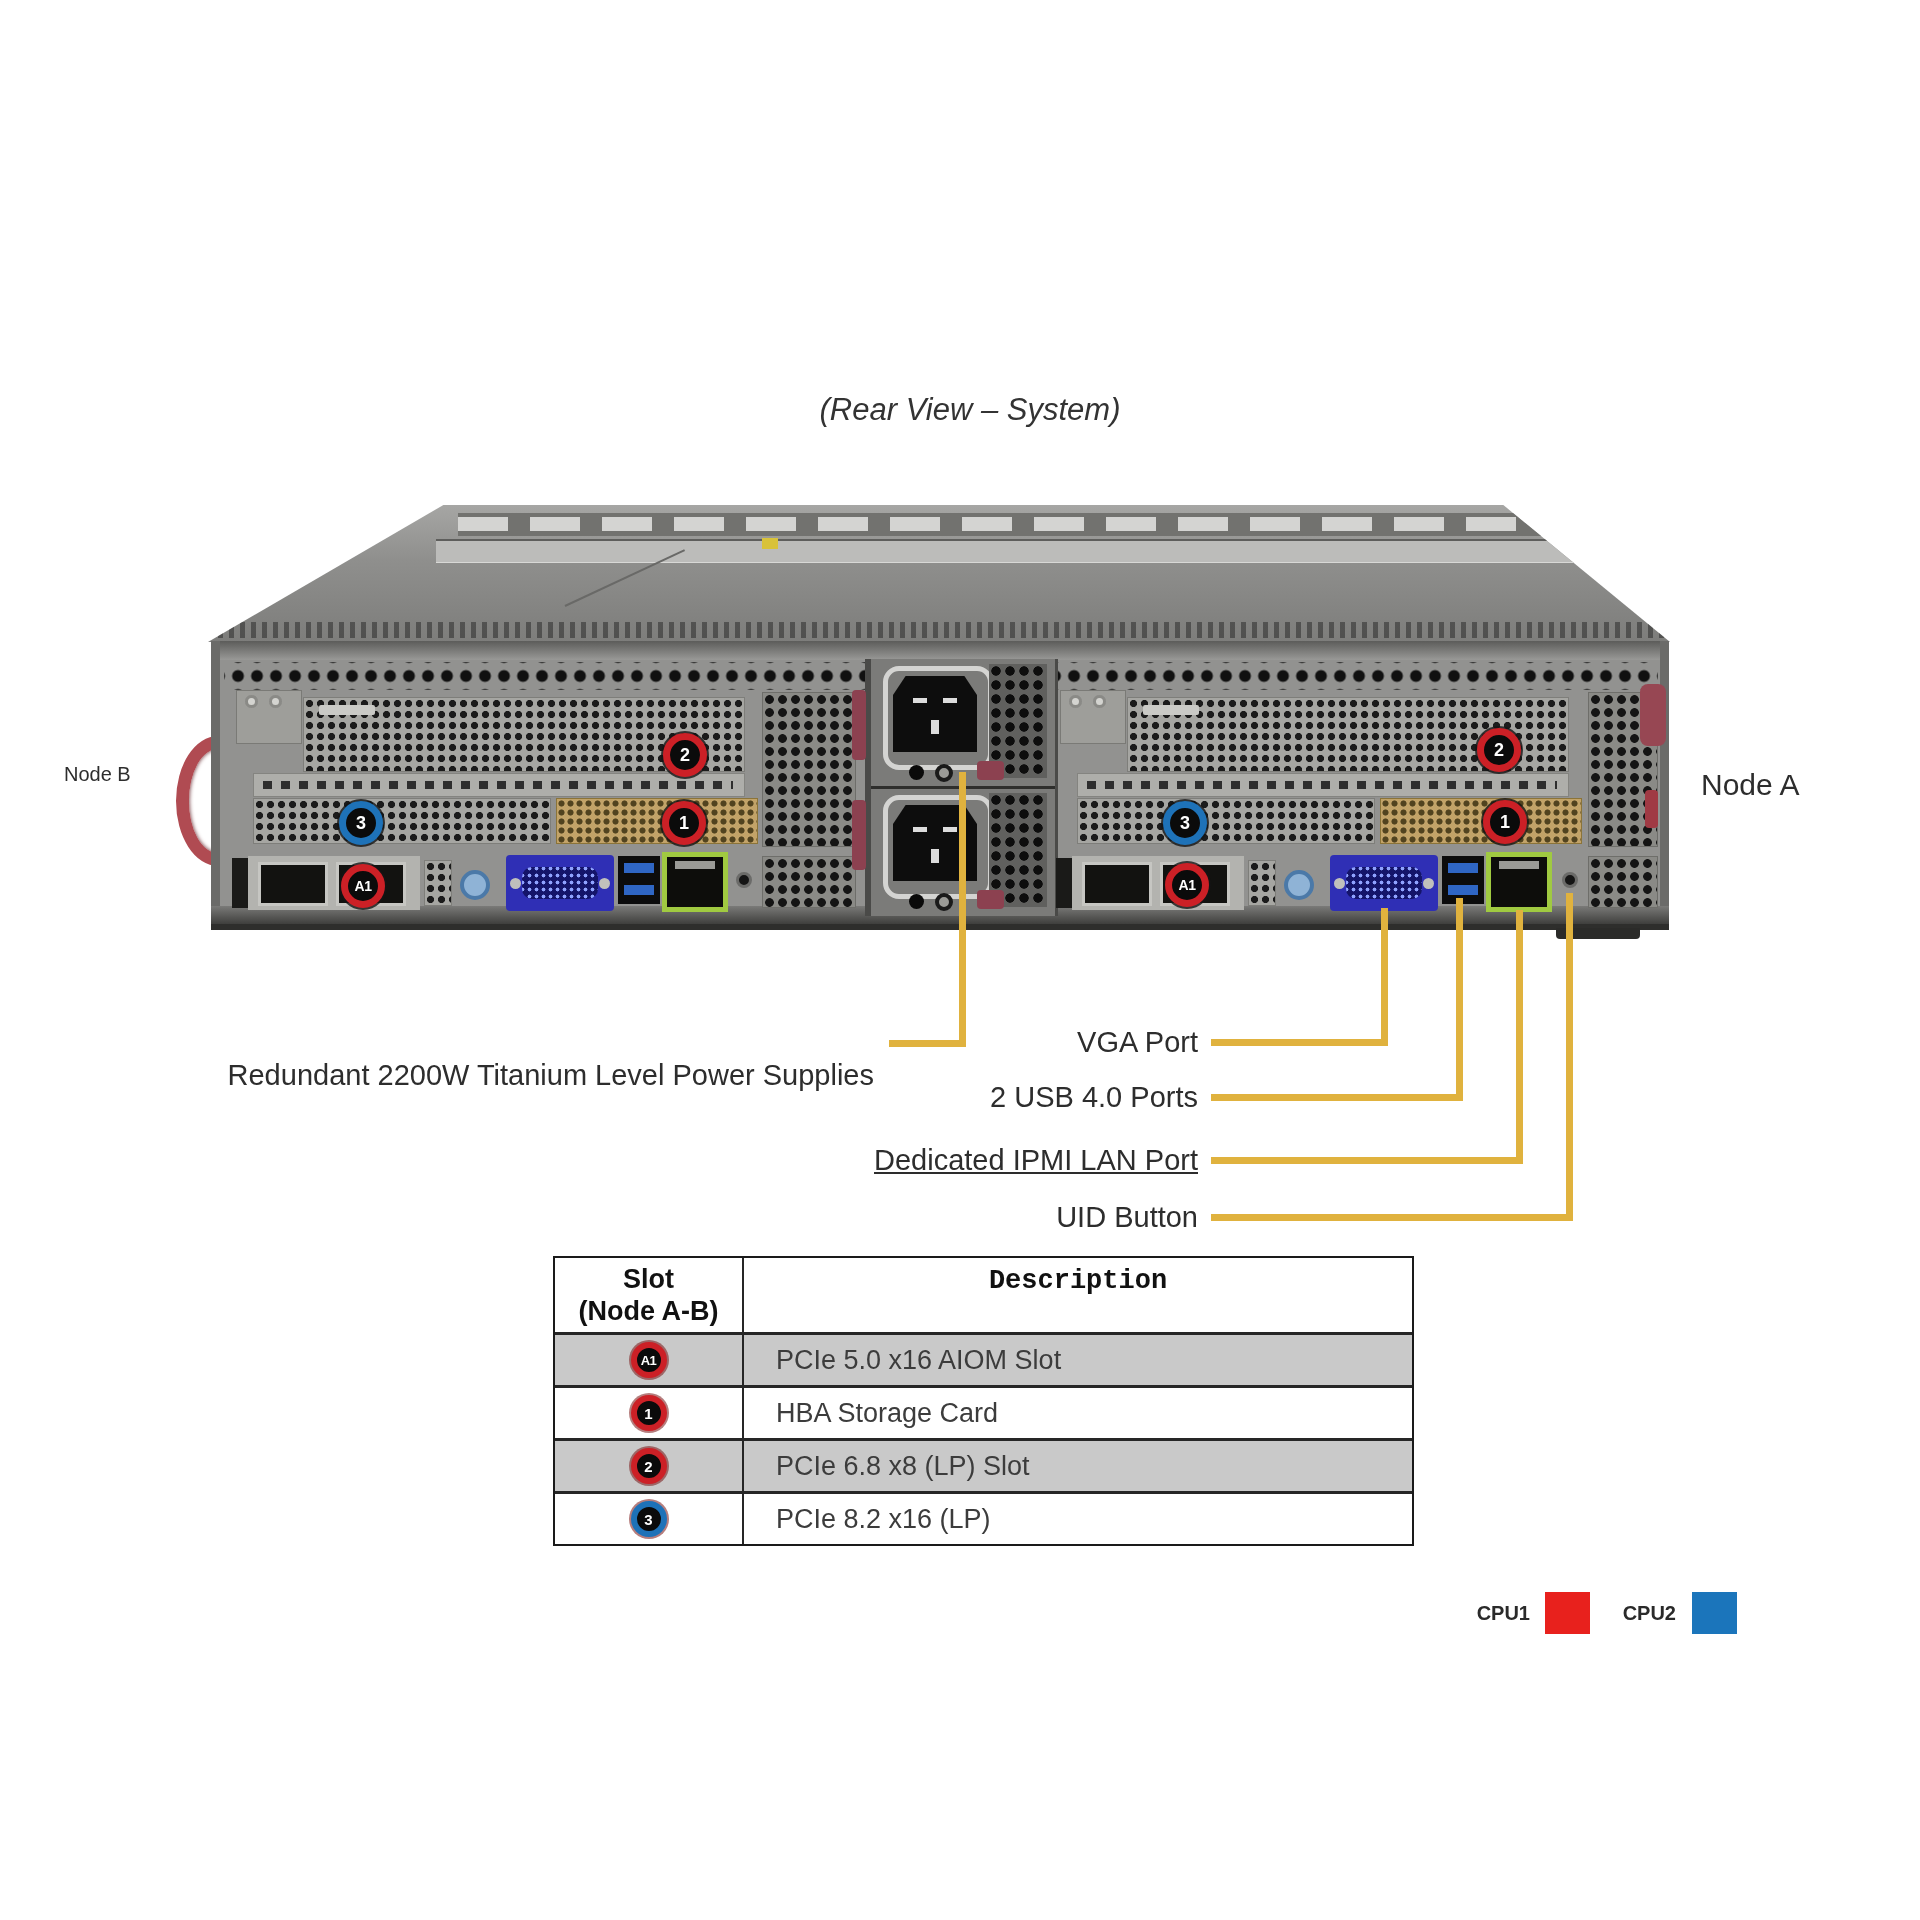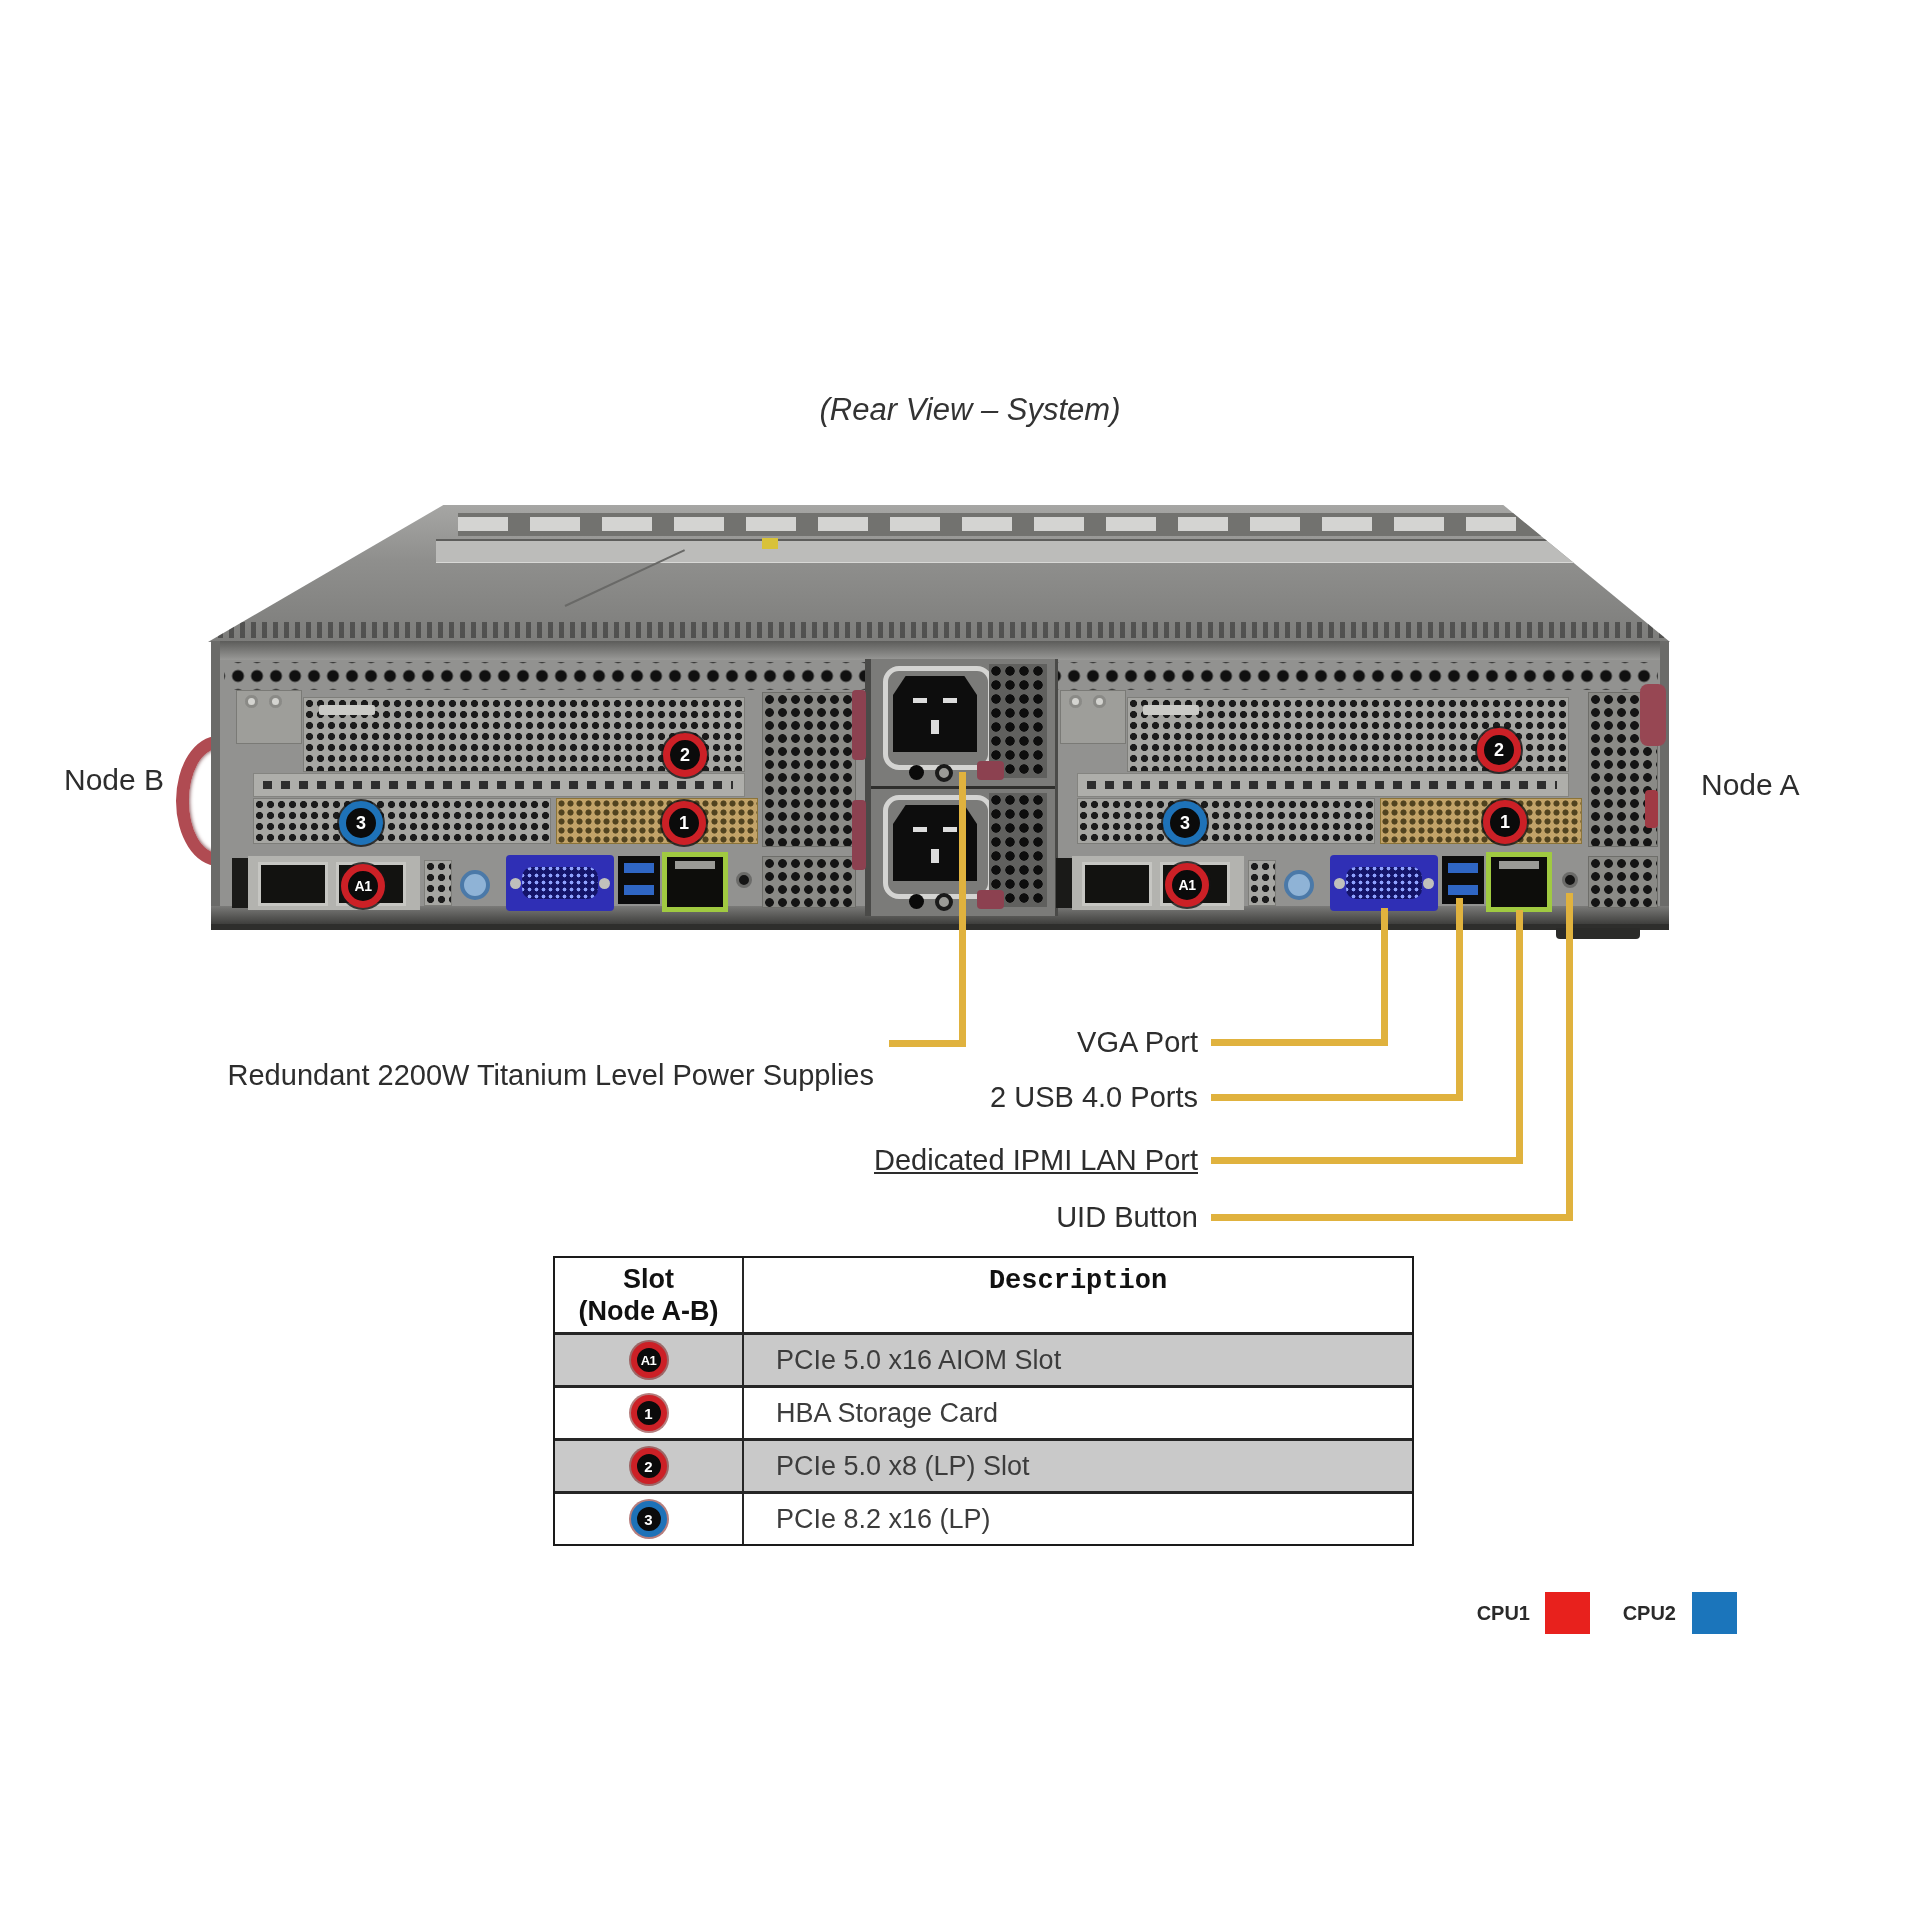--- a/index.html
+++ b/index.html
@@ -108,21 +108,21 @@
   .legend-label{position:absolute;font-weight:bold;font-size:20px;color:#2a2a2a;}
   .legend-swatch{position:absolute;width:45px;height:42px;}
 </style>
 </head>
 <body>
 
 <div id="canvas">
 
   <div class="abs txt" style="left:660px;top:392px;width:620px;text-align:center;font-size:31px;font-style:italic;color:#333;">(Rear View – System)</div>
 
-  <div class="abs txt" style="left:64px;top:763px;font-size:30px;">Node B</div>
+  <div class="abs txt" style="left:64px;top:763px;font-size:20px;">Node B</div>
   <div class="abs txt" style="left:1701px;top:768px;font-size:30px;">Node A</div>
 
   <div class="abs" style="left:176px;top:736px;width:58px;height:104px;border:13px solid #b04b52;border-radius:50%;
               box-shadow:inset 0 0 4px #5e2026;"></div>
 
   <div class="abs" id="lid">
      <div class="abs lid-rail">
         <div class="abs lid-rail-slots"></div>
      </div>
      <div class="abs lid-recess"></div>
@@ -303,21 +303,21 @@
         </div>
         <div class="t-c2">
           <div class="td-txt">HBA Storage Card</div>
         </div>
      </div>
      <div class="t-row t-data t-shade">
         <div class="t-c1">
           <div class="t-badge" style="border-color: rgb(204, 32, 38);">2</div>
         </div>
         <div class="t-c2">
-          <div class="td-txt">PCIe 5.0 x8 (LP) Slot</div>
+          <div class="td-txt">PCIe 6.8 x8 (LP) Slot</div>
         </div>
      </div>
      <div class="t-row t-data">
         <div class="t-c1">
           <div class="t-badge" style="border-color: rgb(30, 114, 184);">3</div>
         </div>
         <div class="t-c2">
           <div class="td-txt">PCIe 8.2 x16 (LP)</div>
         </div>
      </div>

